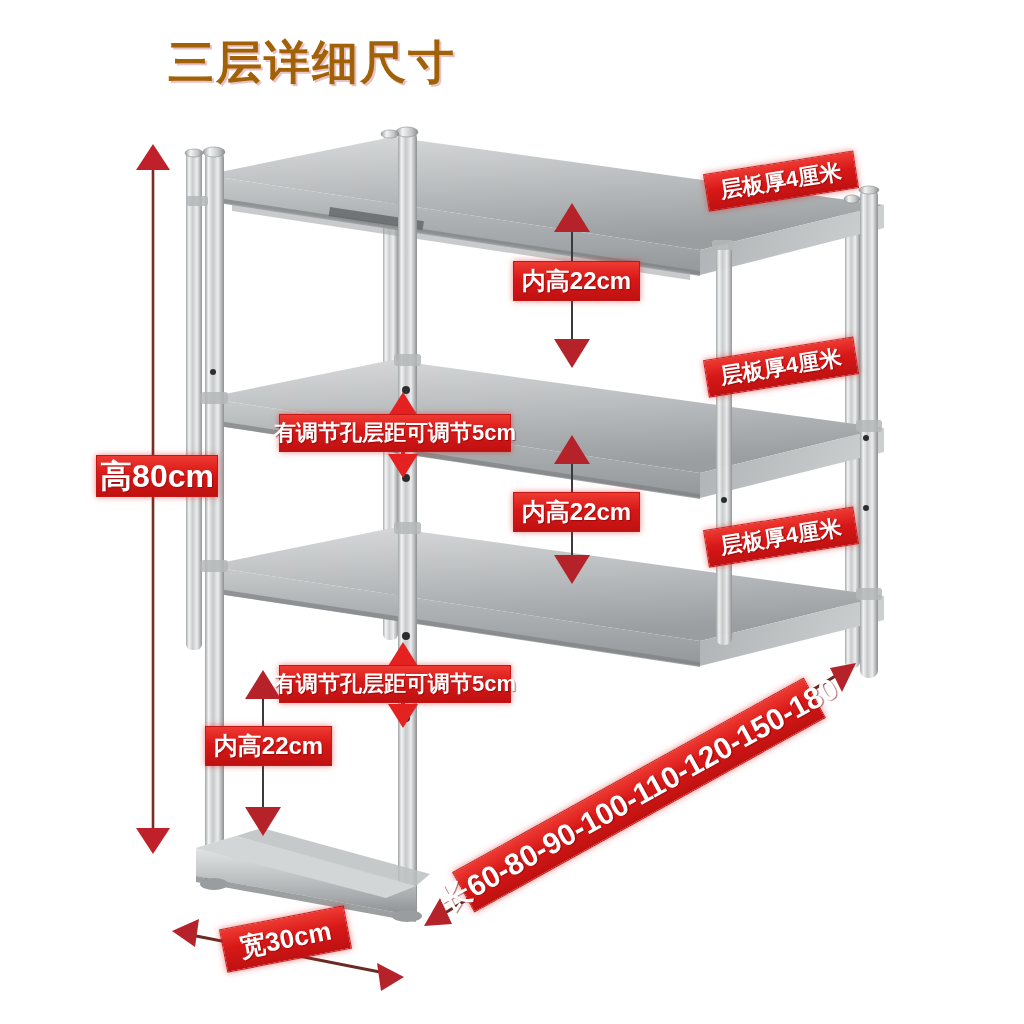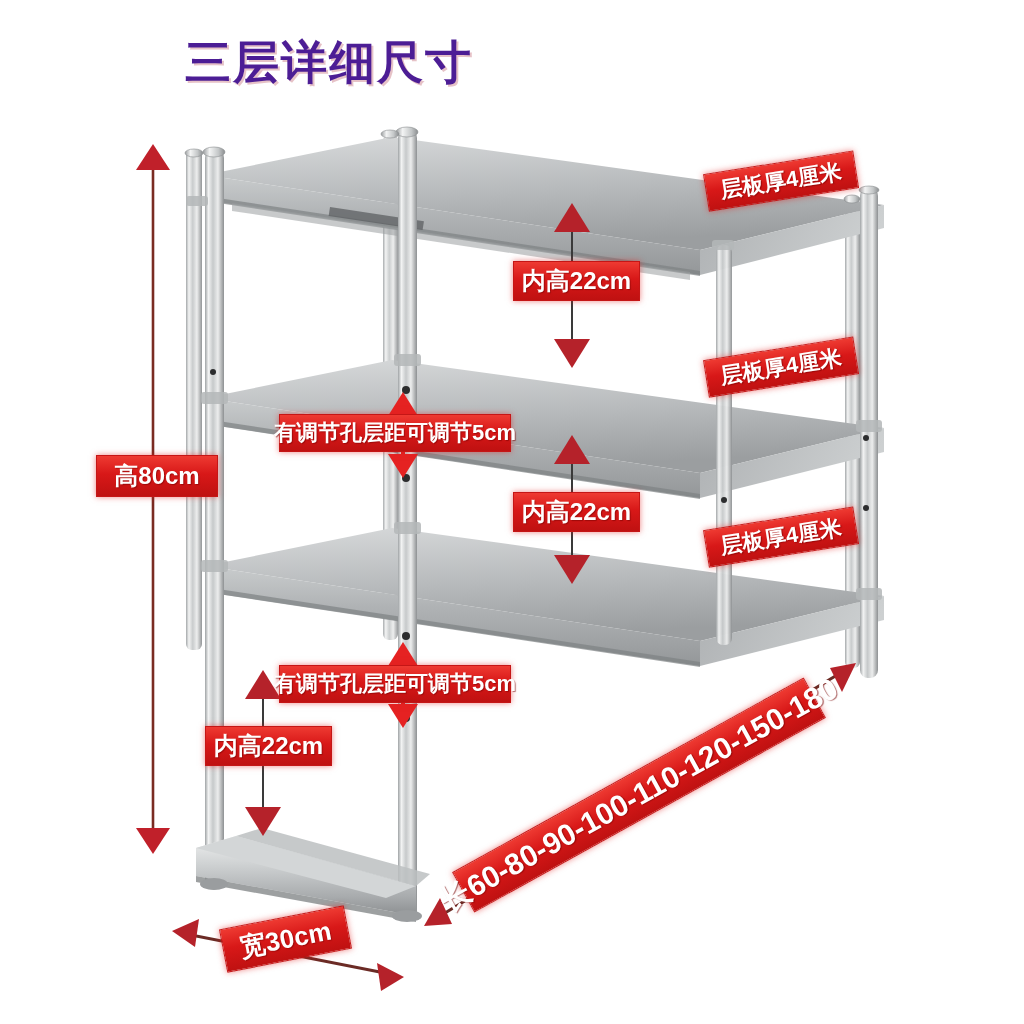--- a/index.html
+++ b/index.html
@@ -8,25 +8,25 @@
     background:#ffffff;
     font-family:"Liberation Sans","DejaVu Sans",sans-serif;
     overflow:hidden;
     position:relative;
   }
   #stage{position:absolute;left:0;top:0;width:1024px;height:1024px;}
 
   
   .title{
     position:absolute;
-    left:185px;top:32px;
+    left:168px;top:32px;
     font-size:46px;
     font-weight:bold;
     letter-spacing:2px;
-    color:#4c1d95;
+    color:#a16207;
     text-shadow:2px 2px 0 rgba(200,120,130,.45);
     white-space:nowrap;
   }
 
   
   .lbl{
     position:absolute;
     background:#e01f1f;
     color:#ffffff;
     font-weight:bold;
@@ -37,21 +37,21 @@
     line-height:1;
     display:flex;
     align-items:center;
     justify-content:center;
     text-shadow:1px 1px 1px rgba(120,0,0,.55);
   }
   .lbl.grad{
     background:linear-gradient(180deg,#ee3a32 0%,#d81818 45%,#bf1111 100%);
   }
 
-  #lbl-height      {left:96px;  top:455px; width:120px;height:40px;font-size:24px;}
+  #lbl-height      {left:96px;  top:455px; width:120px;height:40px;font-size:32px;}
   #lbl-inner-top   {left:513px; top:261px; width:125px;height:38px;font-size:24px;}
   #lbl-inner-mid   {left:513px; top:492px; width:125px;height:38px;font-size:24px;}
   #lbl-inner-bot   {left:205px; top:726px; width:125px;height:38px;font-size:24px;}
 
   #lbl-board-1{
     left:706px;top:174px;width:150px;height:36px;font-size:22px;
     transform:rotate(-9deg);transform-origin:left center;
   }
   #lbl-board-2{
     left:706px;top:360px;width:150px;height:36px;font-size:22px;

